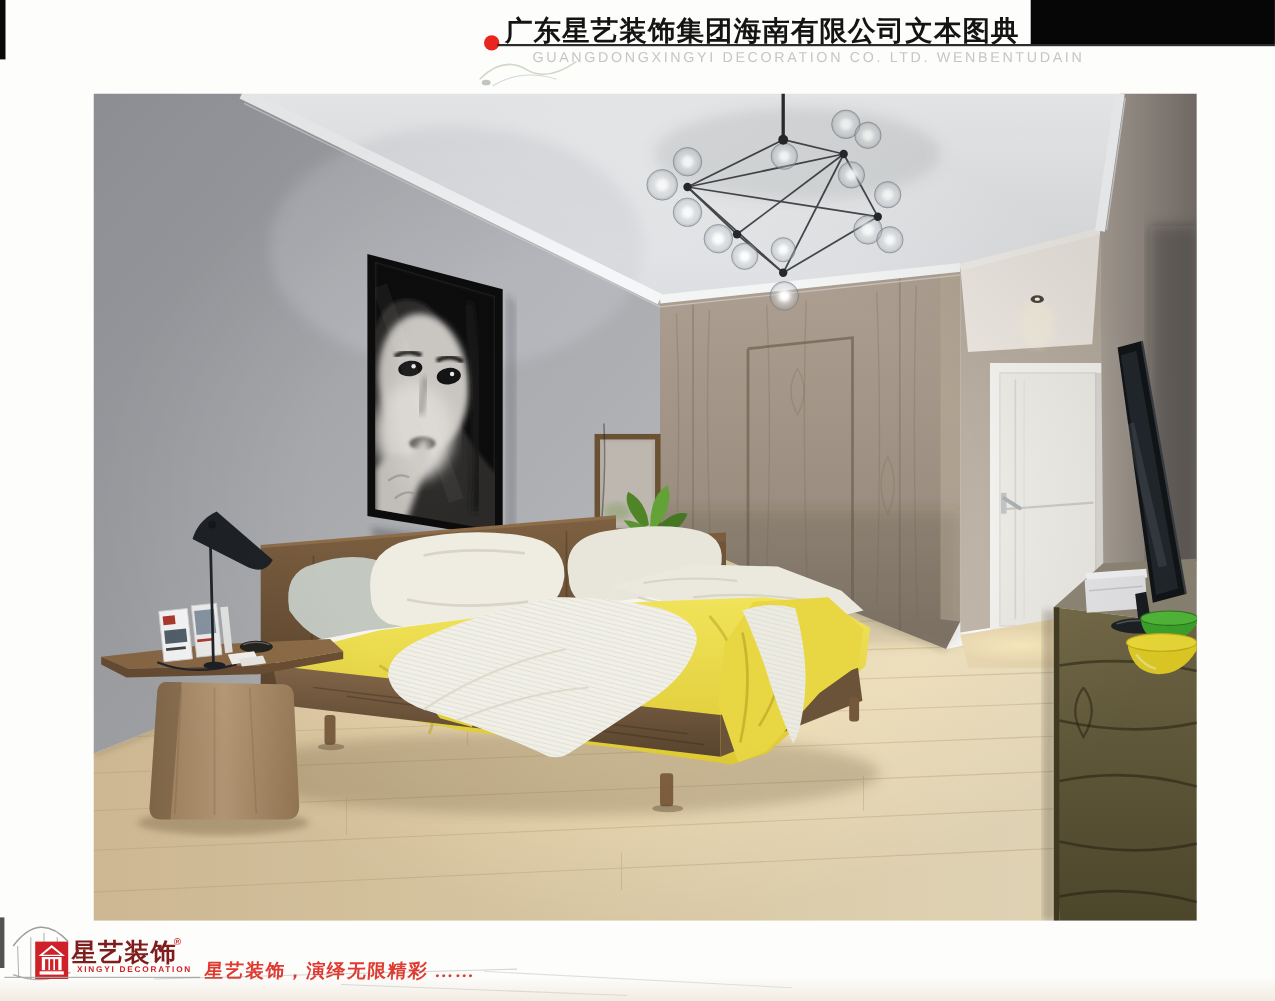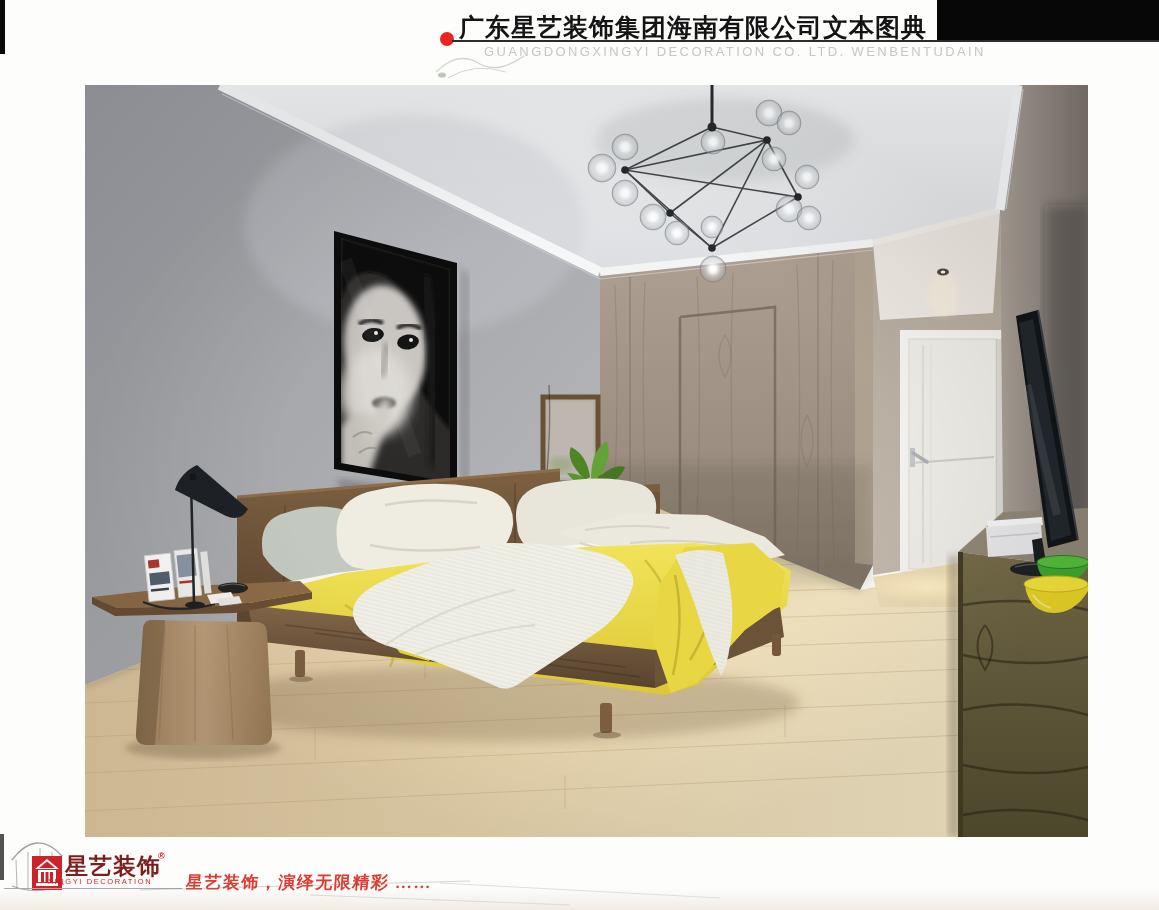--- a/index.html
+++ b/index.html
@@ -14,21 +14,21 @@
   #dot{left:440px;top:32px;width:14px;height:14px;border-radius:50%;background:#e8261f;}
   #title{left:459px;top:11px;font-size:25px;font-weight:bold;letter-spacing:1px;color:#141414;white-space:nowrap;text-align:center;}
   #rule{left:452px;top:40px;width:707px;height:2px;background:#2c2c2c;}
   #wm{left:484px;top:44px;font-size:13px;font-weight:normal;letter-spacing:2.4px;color:#c6c6c6;white-space:nowrap;}
   
   #photo{left:85px;top:85px;width:1003px;height:752px;}
   
   #logo-box{left:32px;top:856px;width:30px;height:34px;background:#cf2128;}
   #brand{left:65px;top:851px;font-size:23px;font-weight:900;letter-spacing:1px;color:#7f1d1d;white-space:nowrap;}
   #brand-reg{left:158px;top:851px;font-size:9px;font-weight:bold;color:#cf2128;}
-  #brand-sub{left:48px;top:877px;font-size:7.5px;font-weight:normal;letter-spacing:1.6px;color:#cf2128;white-space:nowrap;}
+  #brand-sub{left:70px;top:877px;font-size:7.5px;font-weight:bold;letter-spacing:1.6px;color:#cf2128;white-space:nowrap;}
   #foot-rule{left:4px;top:888px;width:178px;height:1px;background:#a9a9a9;}
   #slogan{left:186px;top:871px;font-size:17px;font-weight:bold;letter-spacing:1.5px;color:#e03a30;
           font-family:"Liberation Serif",serif;white-space:nowrap;transform:skewX(-4deg);}
   #bottom-wash{left:0;top:888px;width:1159px;height:22px;
           background:linear-gradient(180deg,rgba(233,224,209,0),rgba(231,221,204,.55));}
 </style>
 </head>
 <body>
 
 <div class="abs" id="bar-tl"></div>

